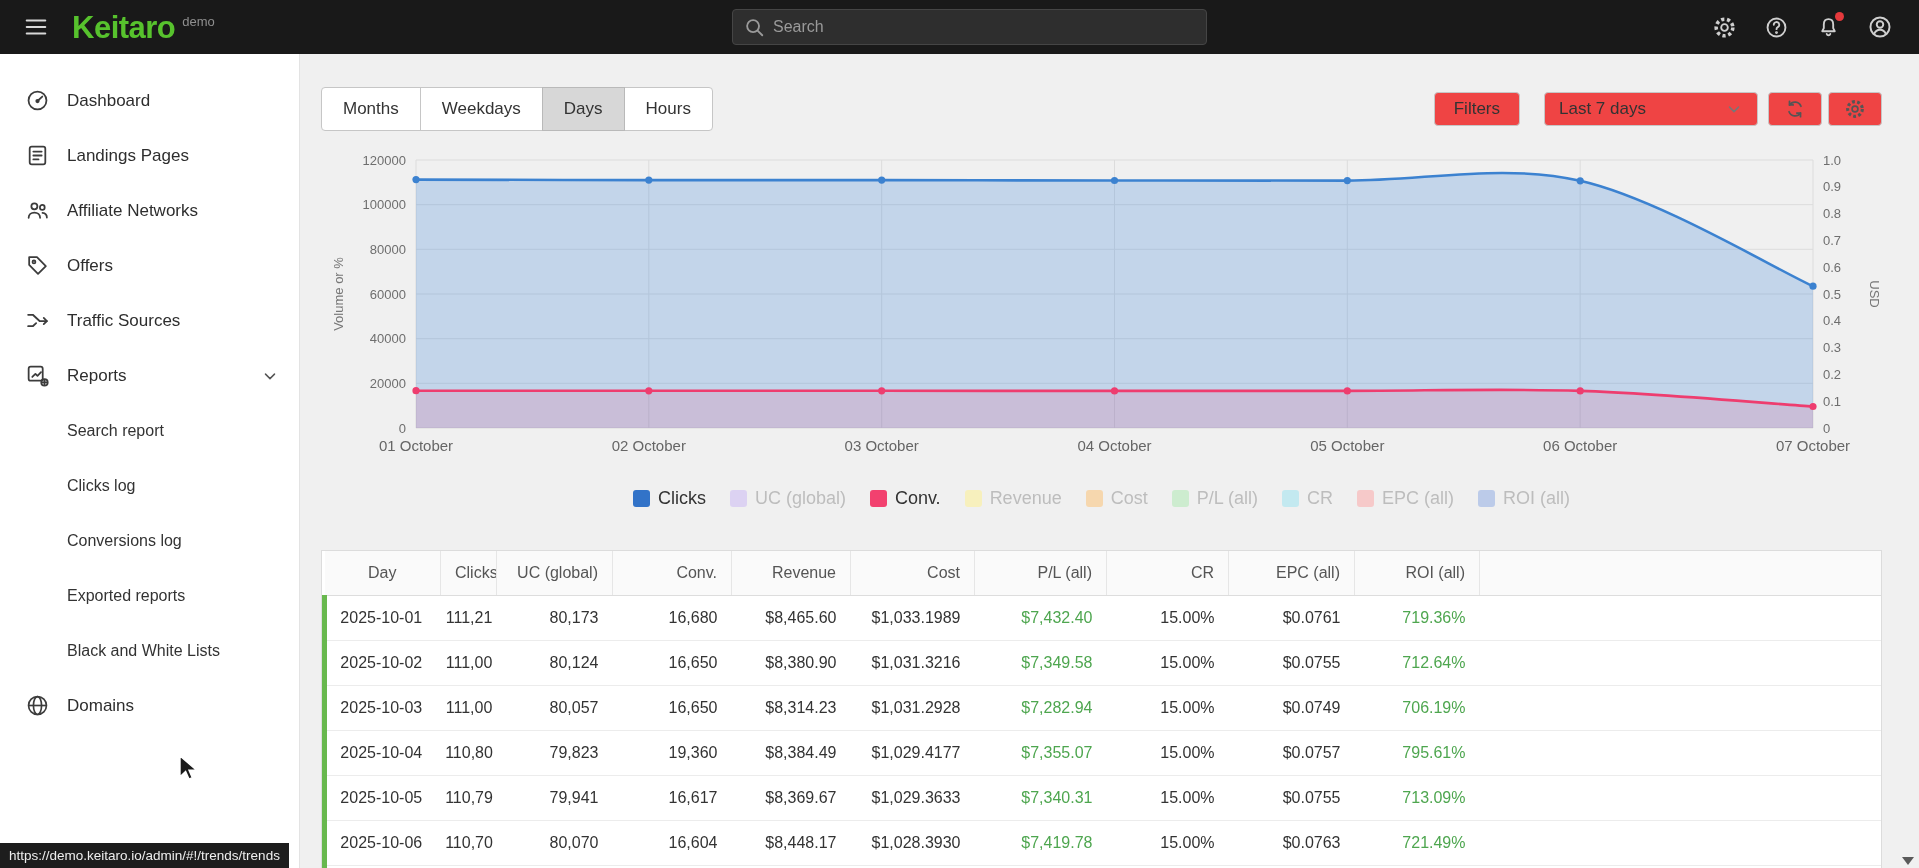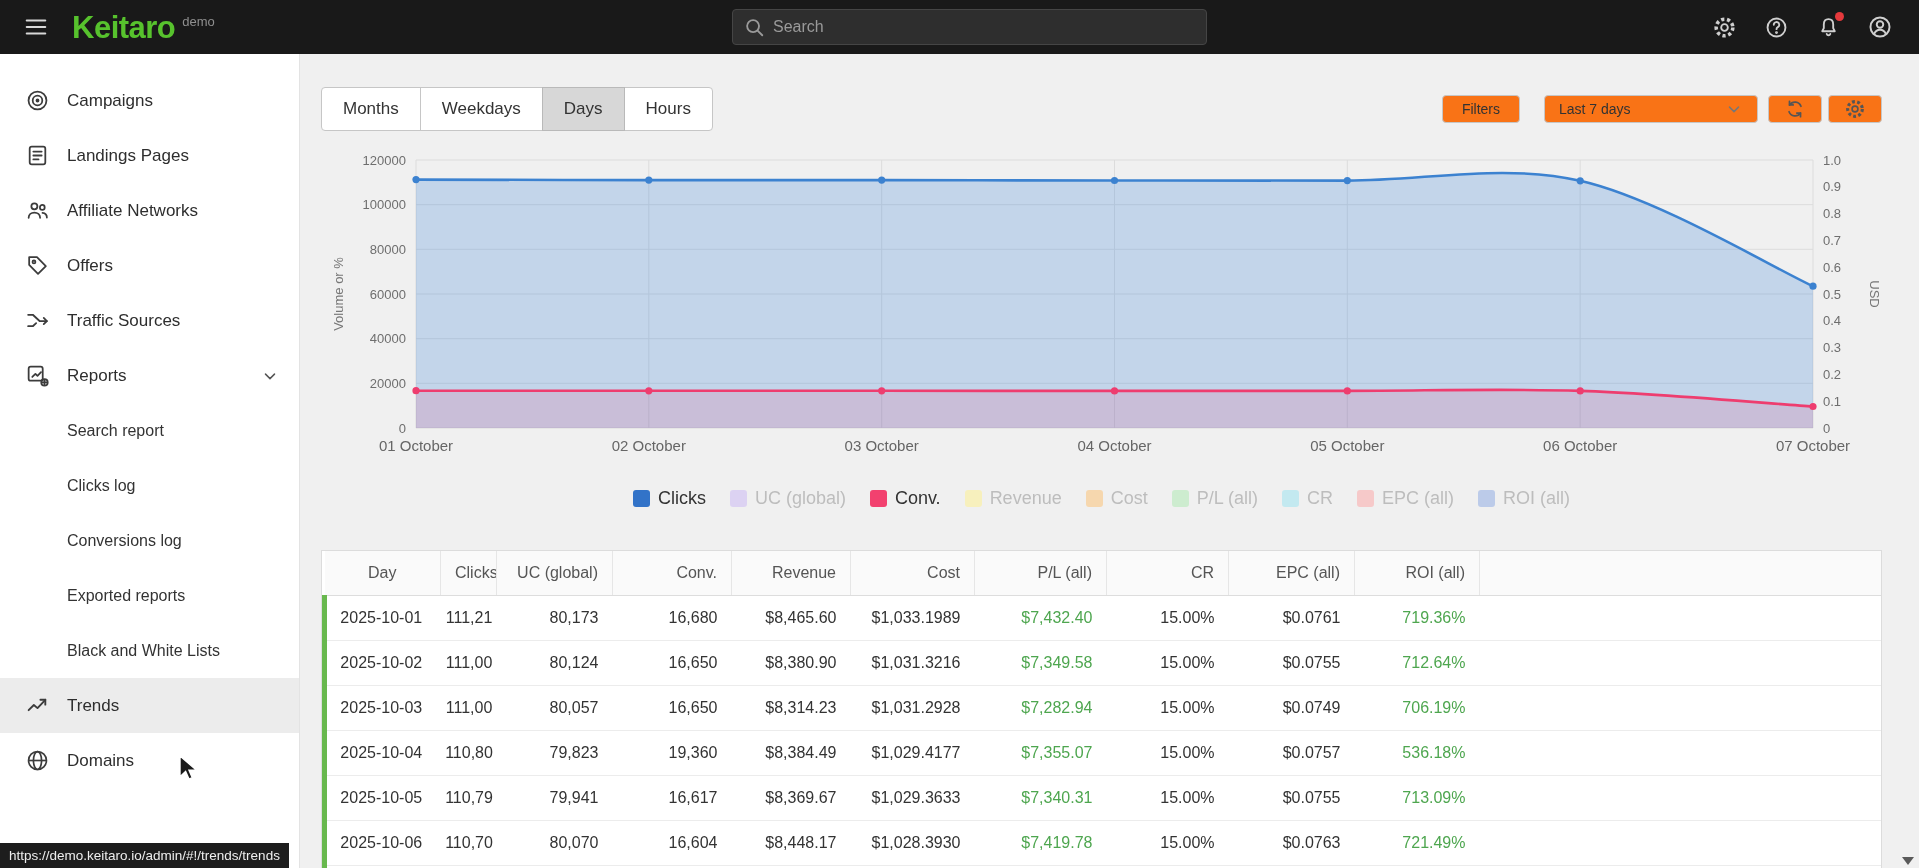--- a/index.html
+++ b/index.html
@@ -56,22 +56,22 @@
   .tab {
     height:44px; padding:0 21px; background:#fff; border:1px solid #c6c6c6; margin-left:-1px;
     font-size:17px; color:#333; font-family:inherit; cursor:pointer;text-align:center;
   }
   .tab:first-child { border-radius:4px 0 0 4px; margin-left:0; }
   .tab:last-child { border-radius:0 4px 4px 0; }
   .tab.active { background:#d7d7d7; border-color:#b9b9b9; position:relative; z-index:1; }
 
   .toolbar-right { display:flex; align-items:center; }
   .btn {
-    height:28px; background:#f97316; border:1px solid #c6c6c6; border-radius:4px;
-    font-size:14px; color:#333; font-family:inherit; cursor:pointer;
+    height:34px; background:#ef4444; border:1px solid #c6c6c6; border-radius:4px;
+    font-size:17px; color:#333; font-family:inherit; cursor:pointer;
   }
   .filters-btn { padding:0 19px; }
   .range-select { width:214px; margin-left:24px; display:flex; align-items:center;
     justify-content:space-between; padding:0 14px; }
   .caret { color:#777; display:flex; align-items:center; }
   .icon-btn { width:54px; display:flex; align-items:center; justify-content:center; color:#555; }
   .refresh-btn { margin-left:10px; }
   .chart-settings-btn { margin-left:6px; }
 
   
@@ -165,27 +165,27 @@
           <circle cx="12" cy="9.6" r="3"></circle>
           <path d="M6.6 18.4c1-2.5 3-3.9 5.4-3.9s4.4 1.4 5.4 3.9"></path>
         </svg>
     </button>
   </div>
 </header>
 
 <nav class="sidebar">
   <div class="side-item">
     <span class="icon-slot">
-        <svg viewBox="0 0 24 24" width="25" height="25" fill="none" stroke="currentColor" stroke-width="1.7">
+        <svg viewBox="0 0 24 24" width="25" height="25" fill="none" stroke="currentColor" stroke-width="1.7" stroke-linecap="round">
           <circle cx="12" cy="12" r="8.6"></circle>
-          <circle cx="12" cy="12" r="4.6"></circle>
-          <circle cx="12" cy="12" r="1" fill="currentColor"></circle>
-        </svg>
-      </span>
-    <span class="side-label">Campaigns</span>
+          <path d="M12 12.5 L16.6 8.2"></path>
+          <circle cx="12" cy="12.5" r="1.2" fill="currentColor"></circle>
+        </svg>
+      </span>
+    <span class="side-label">Dashboard</span>
 
   </div>
   <div class="side-item">
     <span class="icon-slot">
         <svg viewBox="0 0 24 24" width="25" height="25" fill="none" stroke="currentColor" stroke-width="1.7" stroke-linecap="round">
           <rect x="4.5" y="3.5" width="15" height="17" rx="2"></rect>
           <path d="M8 8.2h8M8 12h8M8 15.8h5"></path>
         </svg>
       </span>
     <span class="side-label">Landings Pages</span>
@@ -256,30 +256,20 @@
 
   </div>
   <div class="side-item child">
     <span class="icon-slot"></span>
     <span class="side-label">Exported reports</span>
 
   </div>
   <div class="side-item child">
     <span class="icon-slot"></span>
     <span class="side-label">Black and White Lists</span>
-
-  </div>
-  <div class="side-item active">
-    <span class="icon-slot">
-        <svg viewBox="0 0 24 24" width="25" height="25" fill="none" stroke="currentColor" stroke-width="1.8" stroke-linecap="round" stroke-linejoin="round">
-          <path d="M3.5 16.5l5-5 3.5 3 7.5-8"></path>
-          <path d="M14.8 6.5h4.7v4.7"></path>
-        </svg>
-      </span>
-    <span class="side-label">Trends</span>
 
   </div>
   <div class="side-item">
     <span class="icon-slot">
         <svg viewBox="0 0 24 24" width="25" height="25" fill="none" stroke="currentColor" stroke-width="1.6">
           <circle cx="12" cy="12" r="8.6"></circle>
           <ellipse cx="12" cy="12" rx="3.9" ry="8.6"></ellipse>
           <path d="M3.4 12h17.2"></path>
         </svg>
       </span>
@@ -501,21 +491,21 @@
     <tr>
               <td class="al day-cell">2025-10-04</td>
               <td class="al clicks-cell">110,80</td>
               <td class="ar">79,823</td>
               <td class="ar">19,360</td>
               <td class="ar">$8,384.49</td>
               <td class="ar">$1,029.4177</td>
               <td class="ar green">$7,355.07</td>
               <td class="ar">15.00%</td>
               <td class="ar">$0.0757</td>
-              <td class="ar green">536.18%</td>
+              <td class="ar green">795.61%</td>
               <td></td>
             </tr>
     <tr>
               <td class="al day-cell">2025-10-05</td>
               <td class="al clicks-cell">110,79</td>
               <td class="ar">79,941</td>
               <td class="ar">16,617</td>
               <td class="ar">$8,369.67</td>
               <td class="ar">$1,029.3633</td>
               <td class="ar green">$7,340.31</td>

